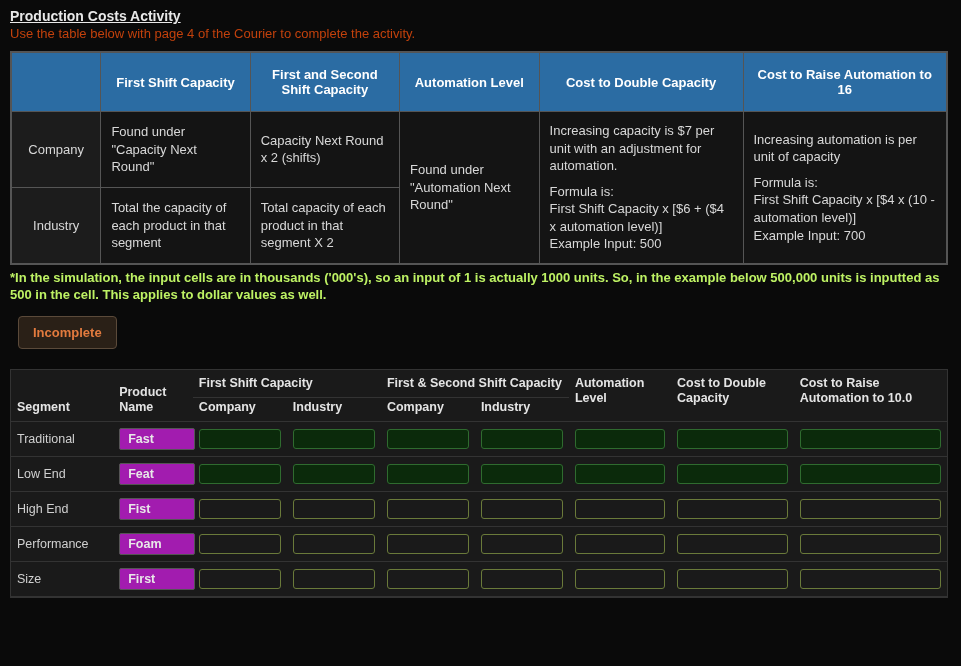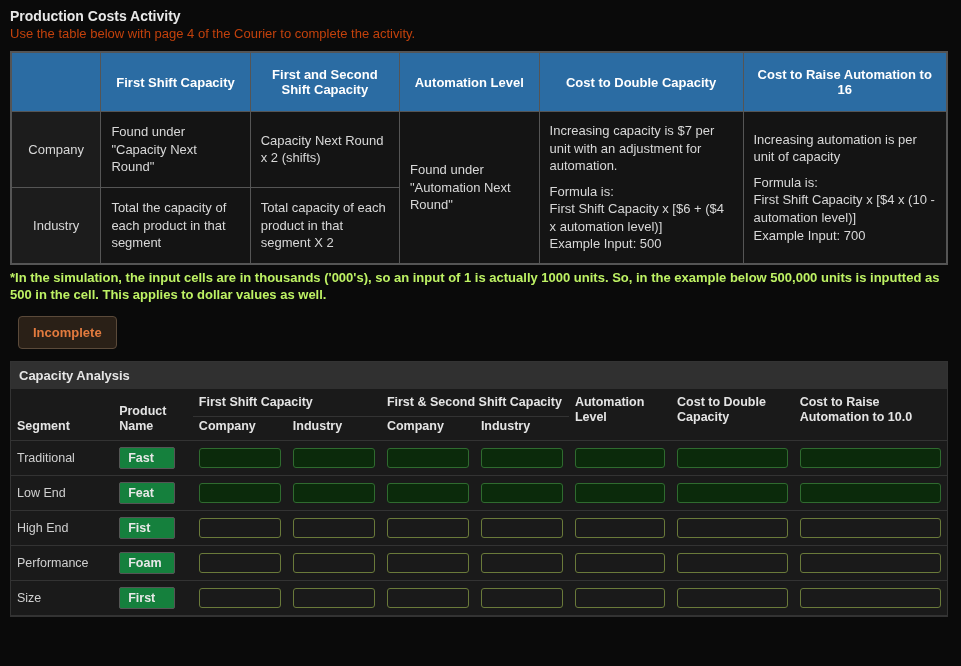--- a/index.html
+++ b/index.html
@@ -5,21 +5,21 @@
   * { box-sizing: border-box; }
   body {
     margin: 0;
     padding: 8px 10px;
     background: #0a0a0a;
     color: #d0d0d0;
     font-family: Arial, Helvetica, sans-serif;
     font-size: 13px;
     width: 961px;
   }
-  .heading { font-weight: bold; color: #e8e8e8; margin-bottom: 2px; font-size:14px;}
+  .heading { font-weight: bold; color: #e8e8e8; margin-bottom: 2px; font-size:14px;text-decoration:underline;}
   .subheading { color: #c2410c; margin-bottom: 10px; }
 
   
   table.ref {
     border-collapse: collapse;
     width: 938px;
     table-layout: auto;
     border: 2px solid #555;
   }
   table.ref th, table.ref td {
@@ -59,21 +59,21 @@
   .incomplete-btn {
     display: inline-block;
     background: #2a2017;
     border: 1px solid #5b4a3a;
     border-radius: 4px;
     padding: 8px 14px;
     color: #e27a3e;
     font-weight: bold;
     font-size: 13px;
     margin-left: 8px;
-    margin-bottom: 12px;
+    margin-bottom: 20px;
     cursor: pointer;
   }
 
   
   .panel {
     background: #1a1a1a;
     border: 1px solid #333;
     width: 938px;
   }
   .panel-title {
@@ -104,27 +104,27 @@
     line-height: 1.2;
   }
   table.cap thead tr.sub th {
     font-weight: bold;
     color: #e4e4e4;
     padding-top: 2px;
     padding-bottom: 6px;
   }
   .product-cell {
     display: inline-block;
-    background: #15803d;
+    background: #a21caf;
     border: 1px solid #555;
     border-radius: 2px;
     padding: 3px 8px;
     font-weight: bold;
     color: #e8e8e8;
-    width: 56px;
+    width: 76px;
   }
   .input-cell {
     height: 20px;
     border-radius: 3px;
     width: 100%;
   }
   .input-dark {
     background: #0b2a0b;
     border: 1px solid #2f6b2f;
   }
@@ -199,21 +199,20 @@
       <td>Total capacity of each product in that segment X 2</td>
     </tr>
   </tbody>
 </table>
 
 <div class="warning">*In the simulation, the input cells are in thousands ('000's), so an input of 1 is actually 1000 units. So, in the example below 500,000 units is inputted as 500 in the cell. This applies to dollar values as well.</div>
 
 <div class="incomplete-btn">Incomplete</div>
 
 <div class="panel">
-  <div class="panel-title">Capacity Analysis</div>
   <table class="cap">
     <colgroup>
       <col class="c-seg">
         <col class="c-prod">
         <col class="c-comp1">
         <col class="c-ind1">
         <col class="c-comp2">
         <col class="c-ind2">
         <col class="c-auto">
         <col class="c-dbl">

